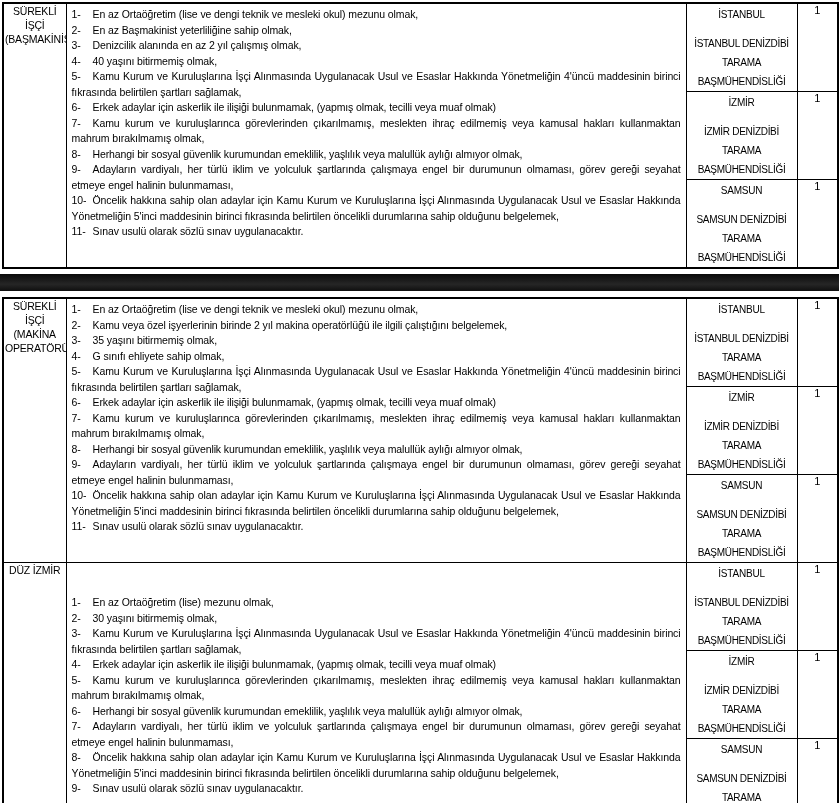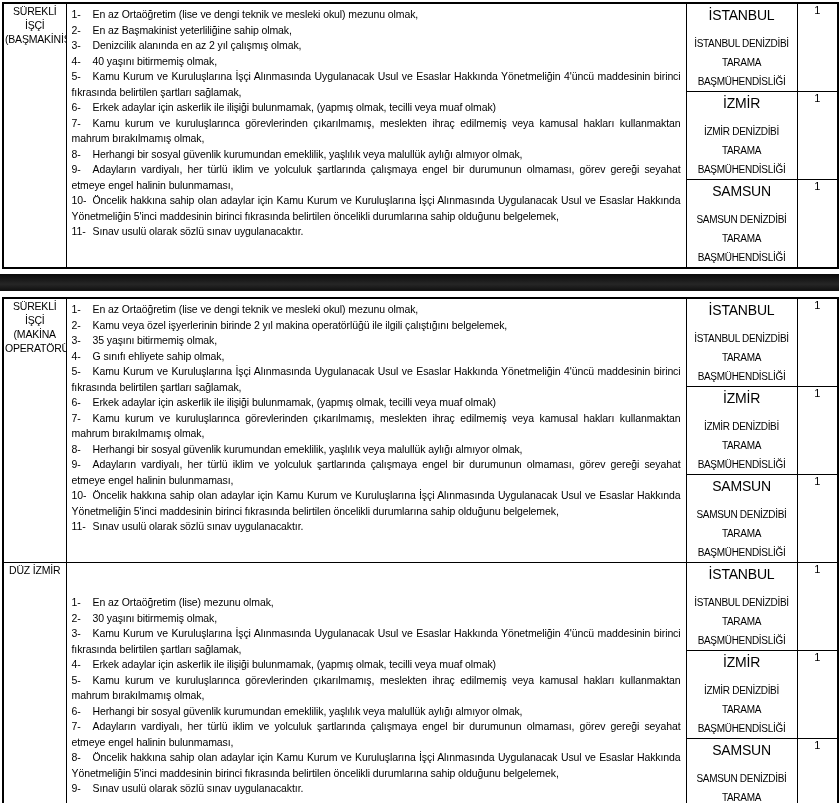--- a/index.html
+++ b/index.html
@@ -40,21 +40,21 @@
   .req-list{padding:3px 5px 2px 5px;}
   .req{
     font-size:10.5px;line-height:15.5px;letter-spacing:-0.1px;
     text-align:justify;
   }
   .req-num{display:inline-block;min-width:21px;}
 
   td.loc-cell{text-align:center;}
   .loc-wrap{padding-top:4px;}
   .city{
-    font-size:14px;line-height:14px;letter-spacing:-0.2px;
+    font-size:10px;line-height:14px;letter-spacing:-0.2px;
   }
   .unit{
     margin-top:12px;
     font-size:10px;line-height:19px;letter-spacing:-0.3px;
     white-space:pre-line;
   }
   td.count-cell{vertical-align:middle;text-align:center;}
   .count{font-size:11px;}
 
   .divider{

